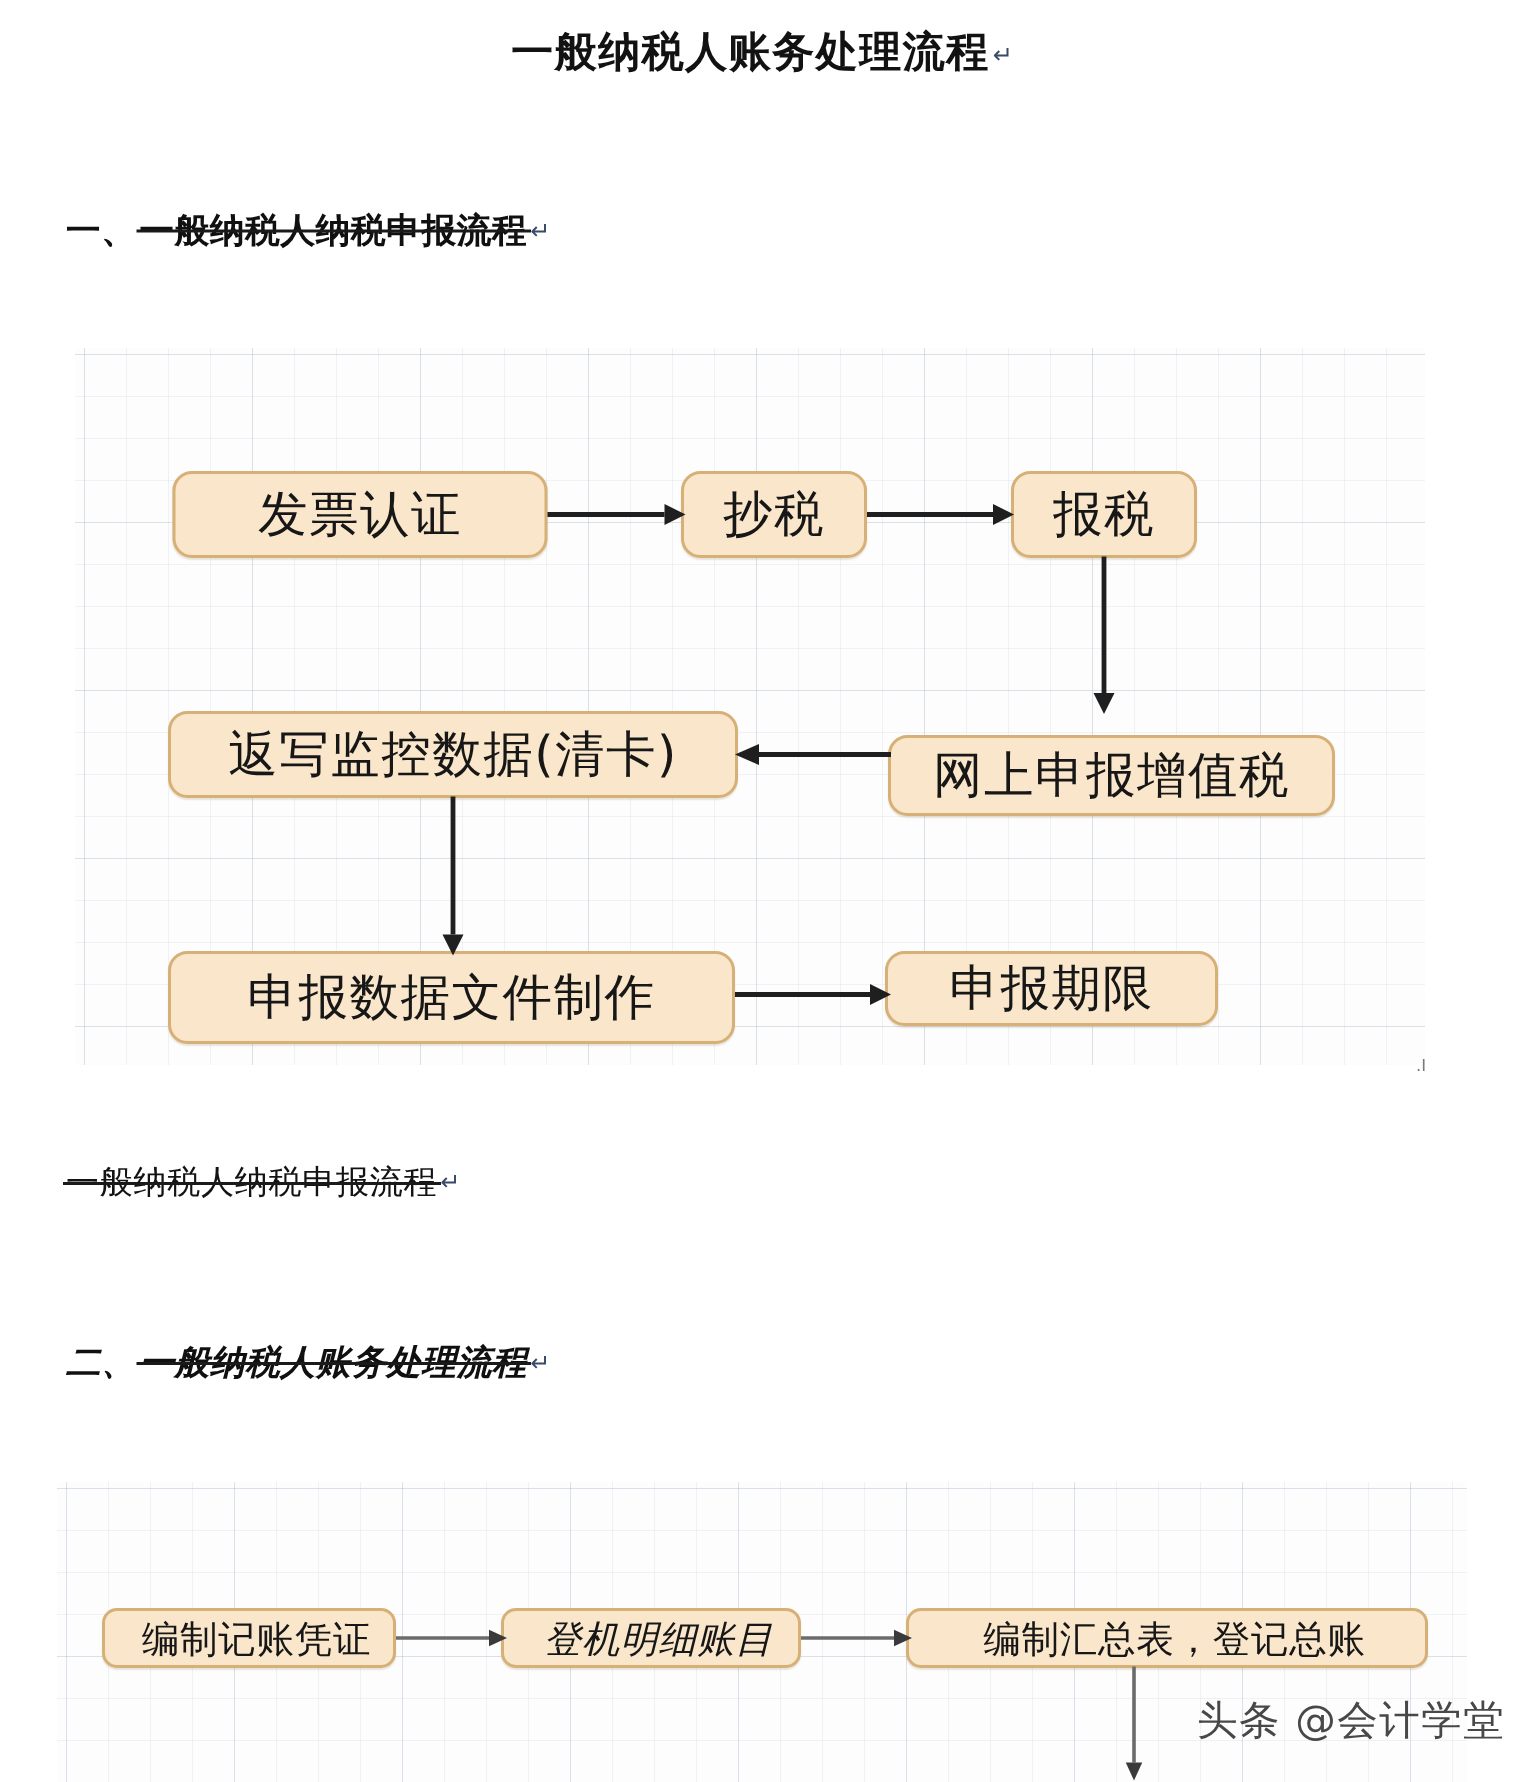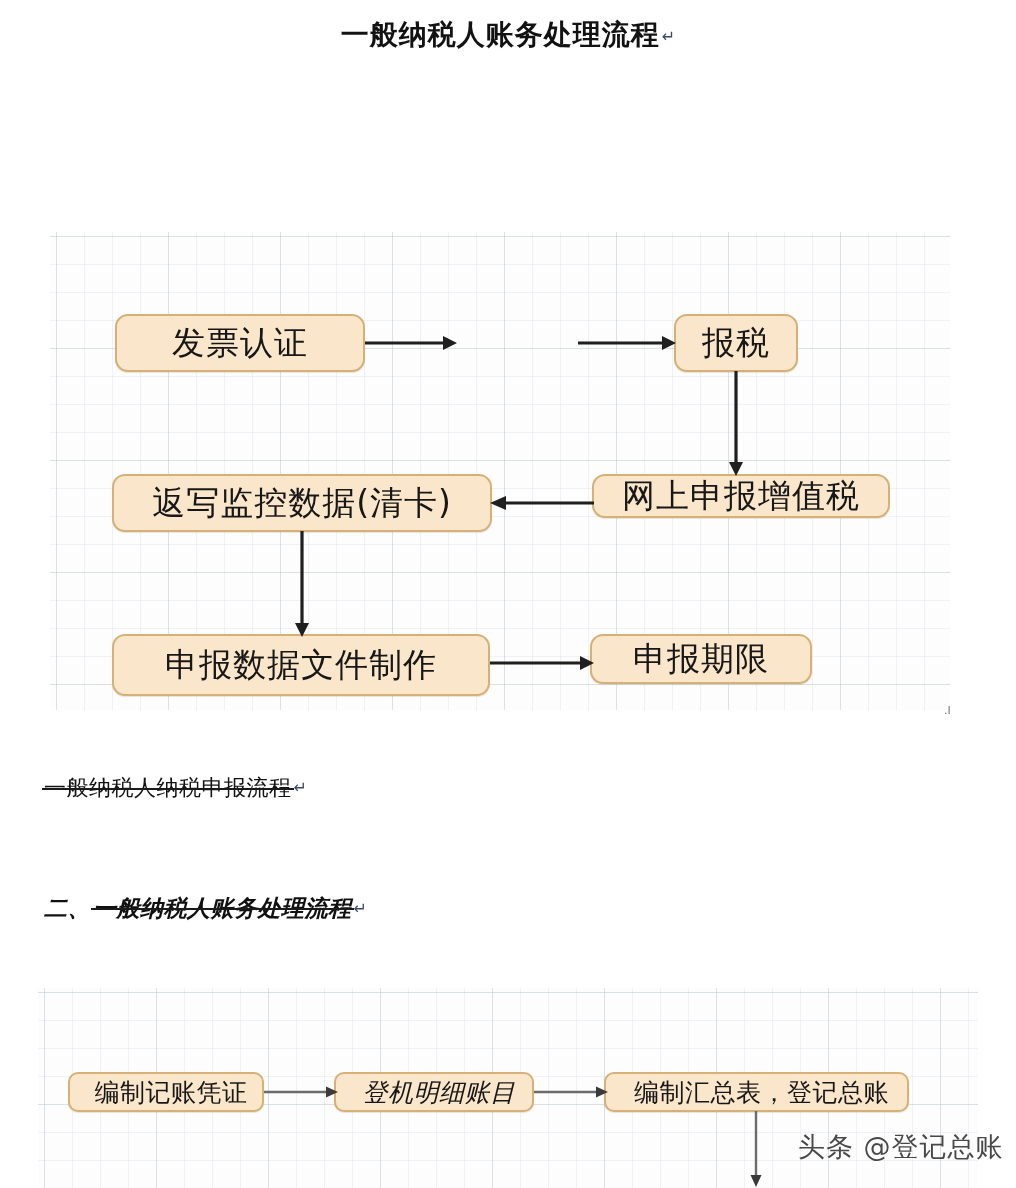--- a/index.html
+++ b/index.html
@@ -143,31 +143,33 @@
     opacity: 0.86;
   }
 </style>
 </head>
 <body>
 
 <div class="page">
 
   <div class="doc-title"><span>一般纳税人账务处理流程</span><span class="pilcrow">↵</span></div>
 
+  <div class="section-head" id="sec1"><span class="num">一、</span><span class="struck">一般纳税人纳税申报流程</span><span class="pilcrow">↵</span></div>
 
   <div class="flow-canvas" id="flow1">
 
     <div class="node big" style="left:65px; top:82px; width:250px; height:58px;">发票认证</div>
 
+    <div class="node big" style="left:404px; top:82px; width:124px; height:58px;">抄税</div>
 
     <div class="node big" style="left:624px; top:82px; width:124px; height:58px;">报税</div>
 
     <div class="node big" style="left:62px; top:242px; width:380px; height:58px;">返写监控数据(清卡)</div>
 
-    <div class="node big" style="left:542px; top:242px; width:298px; height:44px;">网上申报增值税</div>
+    <div class="node big" style="left:542px; top:258px; width:298px; height:54px;">网上申报增值税</div>
 
     <div class="node big" style="left:62px; top:402px; width:378px; height:62px;">申报数据文件制作</div>
 
     <div class="node big" style="left:540px; top:402px; width:222px; height:50px;">申报期限</div>
 
     <div class="conn" style="left:315px; top:101px; width:92px; height:20px;">
       <svg width="92" height="20" viewBox="0 0 92 20">
         <line x1="0" y1="10" x2="78" y2="10" stroke="#1F1F1F" stroke-width="3.2"></line>
         <polygon points="78,3 92,10 78,17" fill="#1F1F1F"></polygon>
       </svg>
@@ -214,21 +216,21 @@
   <div class="caption"><span class="struck">一般纳税人纳税申报流程</span><span class="pilcrow">↵</span></div>
 
   <div class="section-head" id="sec2"><span class="num">二、</span><span class="struck">一般纳税人账务处理流程</span><span class="pilcrow">↵</span></div>
 
   <div class="flow-canvas" id="flow2">
 
     <div class="node small" style="left:30px; top:84px; width:196px; height:40px;">编制记账凭证</div>
 
     <div class="node small" style="left:296px; top:84px; width:200px; height:40px;font-style:italic;">登机明细账目</div>
 
-    <div class="node small" style="left:566px; top:84px; width:305px; height:40px;">编制汇总表，登记总账</div>
+    <div class="node small" style="left:566px; top:84px; width:348px; height:40px;">编制汇总表，登记总账</div>
 
     <div class="conn" style="left:226px; top:96px; width:74px; height:16px;">
       <svg width="74" height="16" viewBox="0 0 74 16">
         <line x1="0" y1="8" x2="62" y2="8" stroke="#6b6b6b" stroke-width="2.4"></line>
         <polygon points="62,2.5 74,8 62,13.5" fill="#3a3a3a"></polygon>
       </svg>
     </div>
 
     <div class="conn" style="left:496px; top:96px; width:74px; height:16px;">
       <svg width="74" height="16" viewBox="0 0 74 16">
@@ -238,15 +240,15 @@
     </div>
 
     <div class="conn" style="left:710px; top:123px; width:16px; height:77px;">
       <svg width="16" height="77" viewBox="0 0 16 77">
         <line x1="8" y1="0" x2="8" y2="64" stroke="#6b6b6b" stroke-width="2.4"></line>
         <polygon points="2.5,64 13.5,64 8,76" fill="#3a3a3a"></polygon>
       </svg>
     </div>
   </div>
 
-  <div class="watermark">头条 @登记总账</div>
+  <div class="watermark">头条 @会计学堂</div>
 
 </div>
 
 </body></html>

